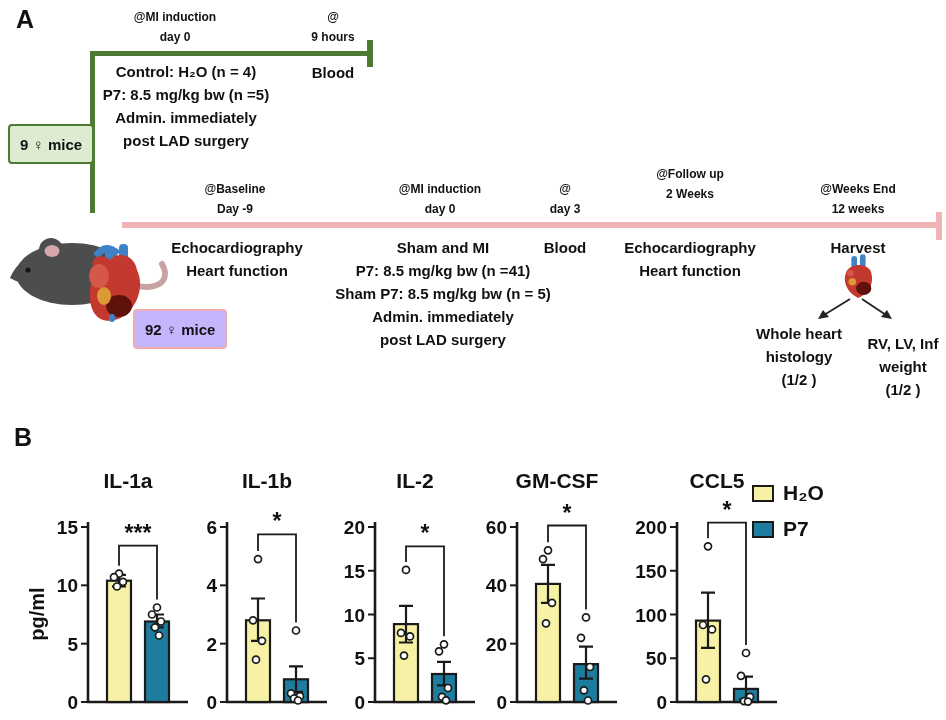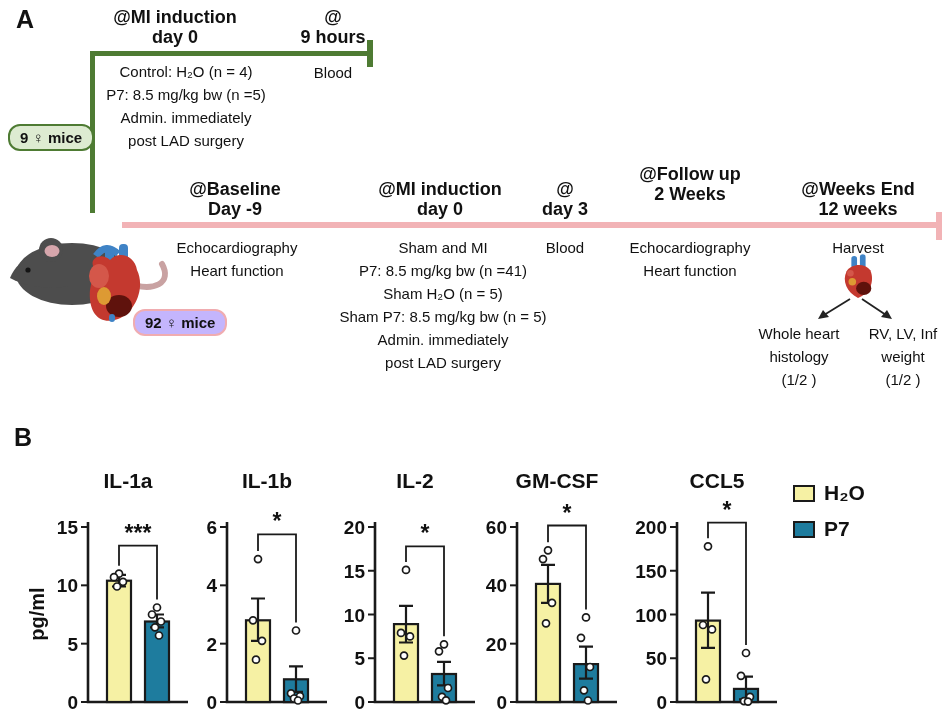--- a/index.html
+++ b/index.html
@@ -1,24 +1,24 @@
 <!DOCTYPE html>
 <html><head>
 <meta charset="utf-8">
 <style>
   html,body{margin:0;padding:0;background:#fff}
   #fig{position:relative;width:946px;height:720px;background:#ffffff;
        font-family:"Liberation Sans",sans-serif;color:#111;overflow:hidden}
   .abs{position:absolute}
   .ctr{transform:translateX(-50%);text-align:center;white-space:nowrap}
-  .evt{font-size:18px;line-height:20px;font-weight:600}
-  .blk{font-size:15px;line-height:23px;font-weight:400}
+  .evt{font-size:12px;line-height:20px;font-weight:600}
+  .blk{font-size:15px;line-height:23px;font-weight:700}
   .panel-label{font-size:25px;font-weight:700}
-  .badge{display:flex;align-items:center;justify-content:center;height:27px;
-         padding:0 10px;border-radius:12px;font-size:15px;font-weight:700;
+  .badge{display:flex;align-items:center;justify-content:center;height:40px;
+         padding:0 10px;border-radius:4px;font-size:15px;font-weight:700;
          border:2px solid;box-sizing:border-box;white-space:nowrap}
   .hline,.vline{position:absolute}
   .legend{display:flex;flex-direction:column;gap:12px}
   .legend-row{display:flex;align-items:center;gap:9px}
   .legend-swatch{width:22px;height:17px;border:2px solid #1a1a1a;box-sizing:border-box}
   .legend-label{font-size:21px;font-weight:600}
   svg text.ctitle{font:700 21px "Liberation Sans",sans-serif;fill:#111}
   svg text.ctick {font:700 19px "Liberation Sans",sans-serif;fill:#111}
   svg text.csig  {font:700 23px "Liberation Sans",sans-serif;fill:#111}
   svg text.cylab {font:700 20px "Liberation Sans",sans-serif;fill:#111}
@@ -77,21 +77,20 @@
     <div>12 weeks</div>
   </div>
 
   <div class="abs ctr blk" style="left:237px;top:236px">
     <div>Echocardiography</div>
     <div>Heart function</div>
   </div>
   <div class="abs ctr blk" style="left:443px;top:236px">
     <div>Sham and MI</div>
     <div>P7: 8.5 mg/kg bw (n =41)</div>
-    <div>Sham H₂O (n = 5)</div>
     <div>Sham P7: 8.5 mg/kg bw (n = 5)</div>
     <div>Admin. immediately</div>
     <div>post LAD surgery</div>
   </div>
   <div class="abs ctr blk" style="left:565px;top:236px">
     <div>Blood</div>
   </div>
   <div class="abs ctr blk" style="left:690px;top:236px">
     <div>Echocardiography</div>
     <div>Heart function</div>
@@ -133,21 +132,21 @@
     <polygon points="12,23 23,21 17,14" fill="#222"></polygon>
     <line x1="56" y1="3" x2="80" y2="19" stroke="#222" stroke-width="1.8"></line>
     <polygon points="86,23 75,21 81,14" fill="#222"></polygon>
   </svg>
 
   <div class="abs ctr blk" style="left:799px;top:322px">
     <div>Whole heart</div>
     <div>histology</div>
     <div>(1/2 )</div>
   </div>
-  <div class="abs ctr blk" style="left:903px;top:322px">
+  <div class="abs ctr blk" style="left:903px;top:332px">
     <div>RV, LV, Inf</div>
     <div>weight</div>
     <div>(1/2 )</div>
   </div>
 
   <div class="abs panel-label" style="left:14px;top:423px">B</div>
 
   <div id="charts">
       <svg width="172" height="276" class="abs" style="left:28px;top:442px">
         <text class="ctitle" x="100" y="46" text-anchor="middle">IL-1a</text>
@@ -284,21 +283,21 @@
         <circle cx="129" cy="211.0" r="3.5" fill="#fff" stroke="#1a1a1a" stroke-width="1.7"></circle>
         <circle cx="124" cy="233.8" r="3.5" fill="#fff" stroke="#1a1a1a" stroke-width="1.7"></circle>
         <circle cx="133" cy="254.8" r="3.5" fill="#fff" stroke="#1a1a1a" stroke-width="1.7"></circle>
         <circle cx="127" cy="259.1" r="3.5" fill="#fff" stroke="#1a1a1a" stroke-width="1.7"></circle>
         <circle cx="131" cy="259.6" r="3.5" fill="#fff" stroke="#1a1a1a" stroke-width="1.7"></circle>
         <path d="M91 96.3 V80.6 H129 V203.0" fill="none" stroke="#1a1a1a" stroke-width="1.8"></path>
         <text class="csig" x="110" y="75.6" text-anchor="middle">*</text>
       </svg>
     </div>
 
-  <div class="abs legend" style="left:793px;top:481px">
+  <div class="abs legend" style="left:752px;top:481px">
     <div class="legend-row">
       <div class="legend-swatch" style="background: rgb(246, 241, 164);"></div>
       <div class="legend-label">H₂O</div>
     </div>
     <div class="legend-row">
       <div class="legend-swatch" style="background: rgb(30, 124, 158);"></div>
       <div class="legend-label">P7</div>
     </div>
   </div>
 

